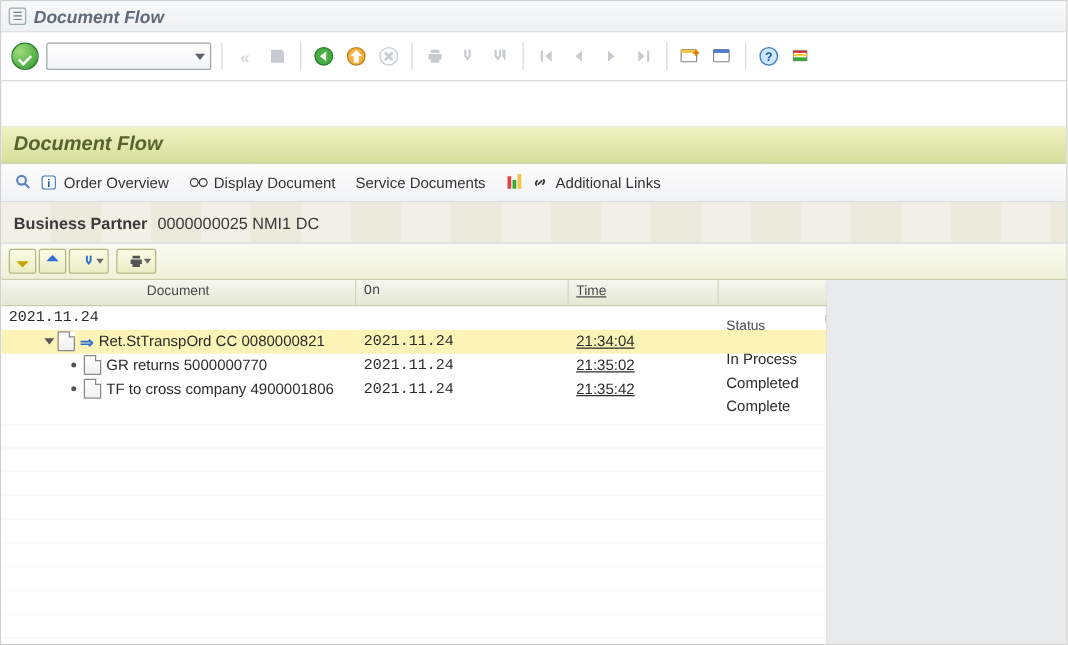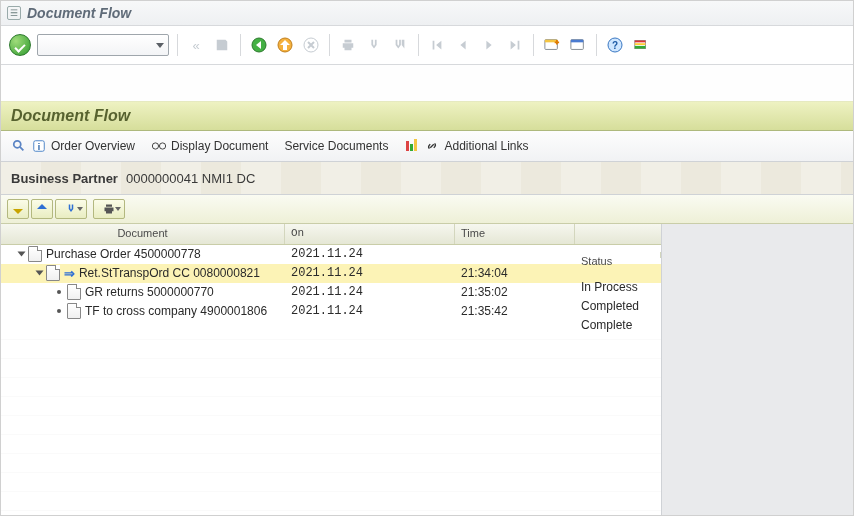--- a/index.html
+++ b/index.html
@@ -38,21 +38,21 @@
   .mini.wide{width:30px;position:relative;}
   .mini.wide:after{content:"";position:absolute;right:3px;top:7px;border-left:3px solid transparent;border-right:3px solid transparent;border-top:4px solid #666;}
   
   .tree-wrap{display:flex;height:322px;}
   .tree-body{flex:0 0 660px;border-right:1px solid #cfd2d6;background:#fff;}
   .tree-empty{flex:1;background:#e9eaec;}
   .thead{display:flex;height:20px;background:linear-gradient(#f6f7ef,#e5e7d5);border-bottom:1px solid #c9cda8;font-size:11px;color:#4a4a4a;}
   .th{padding:3px 6px;border-right:1px solid #d3d6bd;box-sizing:border-box;}
   .c-doc{width:284px;text-align:center;}
   .c-on{width:170px;font-family:Liberation Mono, monospace;}
-  .c-time{width:120px;}
+  .c-time{width:120px;text-decoration:underline;}
   .c-status{flex:1;margin-top:28px;}
   .row{display:flex;height:18px;align-items:center;font-size:12px;border-bottom:1px solid transparent;}
   .row .cell{padding:0 6px;box-sizing:border-box;}
   .row .cell.c-doc{display:flex;align-items:center;gap:4px;}
   .row.sel{background:#fcf3b6;}
   .row:not(.sel):nth-child(even){}
   .indent1{padding-left:18px!important;}
   .indent2{padding-left:36px!important;}
   .indent3{padding-left:54px!important;}
   .twisty{width:0;height:0;border-top:4px solid transparent;border-bottom:4px solid transparent;border-left:5px solid #555;transform:rotate(90deg);}
@@ -212,21 +212,21 @@
         <svg width="14" height="14" viewBox="0 0 16 16">
           <path d="M6 10l4-4M5 11a3 3 0 0 1 0-4l1-1M11 5a3 3 0 0 1 0 4l-1 1" fill="none" stroke="#333" stroke-width="1.5"></path>
         </svg>
       </span>
     <span>Additional Links</span>
   </span>
 </div>
 
 <div class="bp-strip">
   <b>Business Partner</b>
-  <span>0000000041 NMI1 DC</span>
+  <span>0000000025 NMI1 DC</span>
 </div>
 
 <div class="tree-tb">
   <span class="mini">
       <svg width="10" height="10" viewBox="0 0 10 10">
         <path d="M5 0 0 5h10z" fill="#c8a400" transform="rotate(180 5 5)"></path>
       </svg>
     </span>
   <span class="mini">
       <svg width="10" height="10" viewBox="0 0 10 10">
@@ -248,25 +248,20 @@
 <div class="tree-wrap">
   <div class="tree-body">
     <div class="thead">
       <div class="th c-doc">Document</div>
       <div class="th c-on">On</div>
       <div class="th c-time">Time</div>
       <div class="th c-status">Status</div>
     </div>
     <div id="rows">
         <div class="row">
-          <div class="cell c-doc indent1">
-            <span class="twisty"></span>
-            <span class="doc-ic"></span>
-            <span>Purchase Order 4500000778</span>
-          </div>
           <div class="cell c-on">2021.11.24</div>
           <div class="cell c-time"></div>
           <div class="cell c-status"></div>
         </div>
         <div class="row sel">
           <div class="cell c-doc indent2">
             <span class="twisty"></span>
             <span class="doc-ic"></span>
             <span class="arrow-blue">⇒</span>
             <span>Ret.StTranspOrd CC 0080000821</span>

